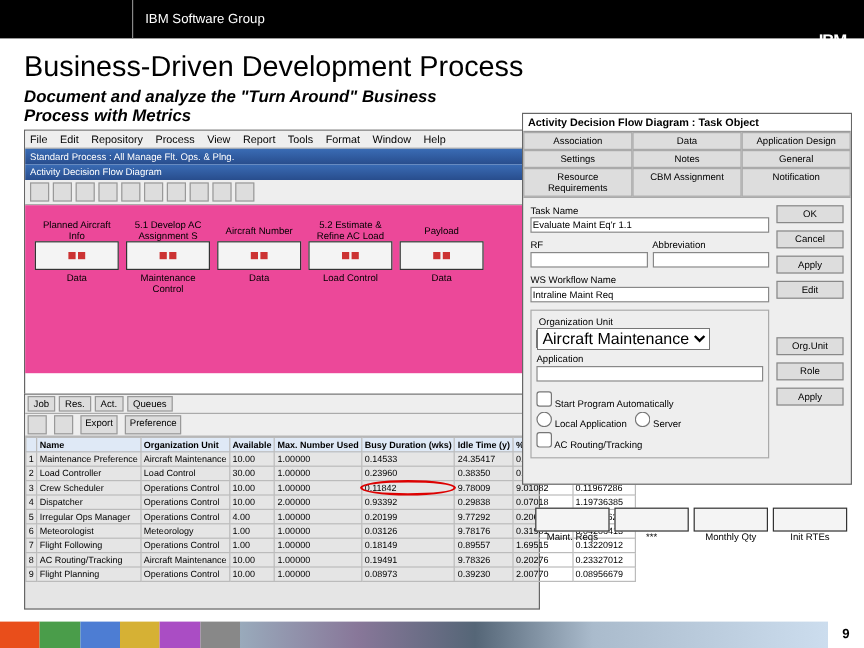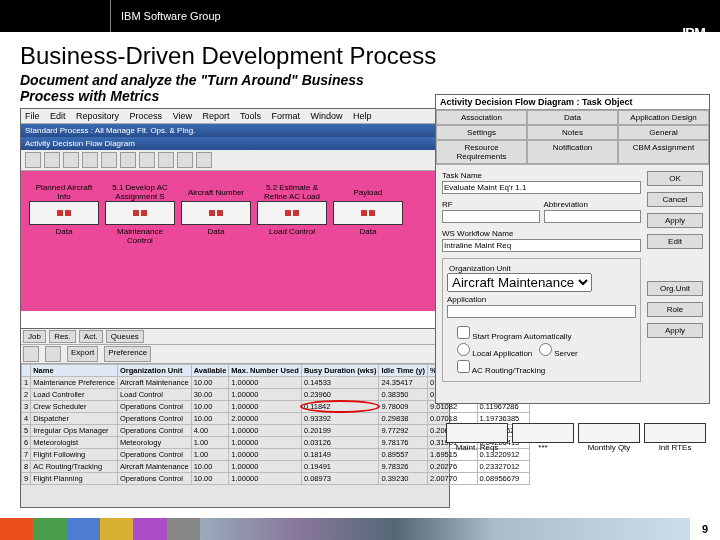--- a/index.html
+++ b/index.html
@@ -48,21 +48,21 @@
 .props-title { background:#fff; font-size:9px; font-weight:bold; padding:2px 4px; border-bottom:1px solid #999; }
 .props-tabs { display:flex; flex-wrap:wrap; background:#ddd; border-bottom:1px solid #aaa; }
 .props-tabs span { flex:1 1 33%; border:1px solid #aaa; padding:2px 3px; font-size:8px; text-align:center; }
 .props-body { padding: 6px; display:flex; gap:6px; }
 .props-left { flex:1; }
 .props-right { width: 56px; display:flex; flex-direction:column; gap:6px; }
 .field { margin-bottom: 6px; }
 .field label { display:block; font-size:8px; margin-bottom:1px; }
 .field input, .field select { width: 100%; font-size:8px; border:1px solid #888; background:#fff; padding:1px; }
 .btn { border:1px solid #888; background:#ddd; font-size:8px; padding:2px; text-align:center; }
-.cb-row { font-size:8px; margin:2px 10px; }
+.cb-row { font-size:8px; margin:2px 0; }
 .group { border:1px solid #aaa; padding:4px; margin-top:4px; }
 .group-title { font-size:8px; margin-top:-10px; background:#eee; display:inline-block; padding:0 2px; }
 
 
 .mini-diagram { position:absolute; right: -6px; top: 294px; width: 260px; height: 70px; font-size:8px; display:flex; align-items:center; gap:4px; }
 .mini-node { width:70px; }
 .mini-box { border:1px solid #333; height:20px; background:#f4f4f4; }
 
 .footer { position: absolute; bottom: 0; left: 0; right: 0; height: 22px; display:flex; }
 .footer-colors { display:flex; width:200px; }
@@ -289,22 +289,22 @@
   <div class="win-props">
     <div class="props-title">Activity Decision Flow Diagram : Task Object</div>
     <div class="props-tabs" id="props-tabs">
         <span>Association</span>
         <span>Data</span>
         <span>Application Design</span>
         <span>Settings</span>
         <span>Notes</span>
         <span>General</span>
         <span>Resource Requirements</span>
+        <span>CBM Assignment</span>
         <span>Notification</span>
-        <span>CBM Assignment</span>
       </div>
     <div class="props-body">
       <div class="props-left">
         <div class="field">
           <label>Task Name</label>
           <input value="Evaluate Maint Eq'r 1.1" style="">
         </div>
         <div style="display:flex; gap:4px">
           <div class="field" style="flex:1"><label>RF</label><input style=""></div>
           <div class="field" style="flex:1"><label>Abbreviation</label><input style=""></div>

